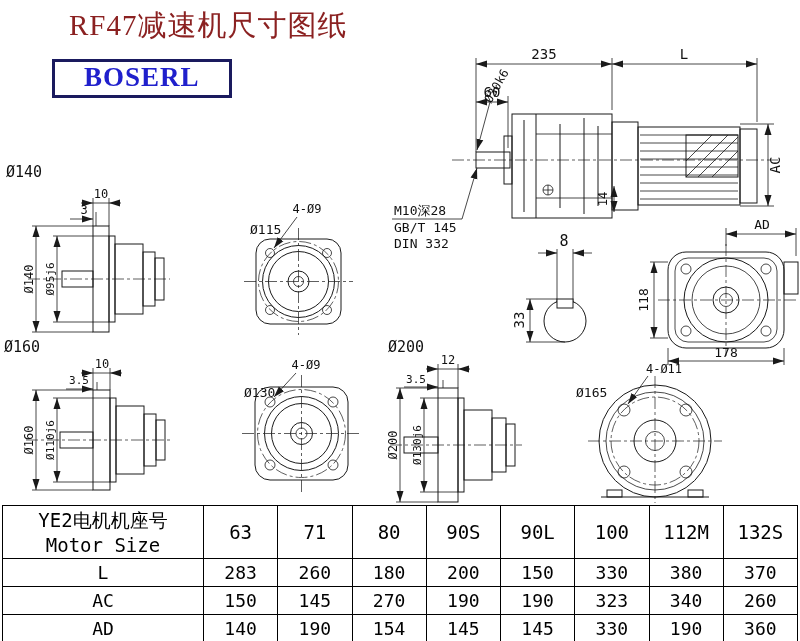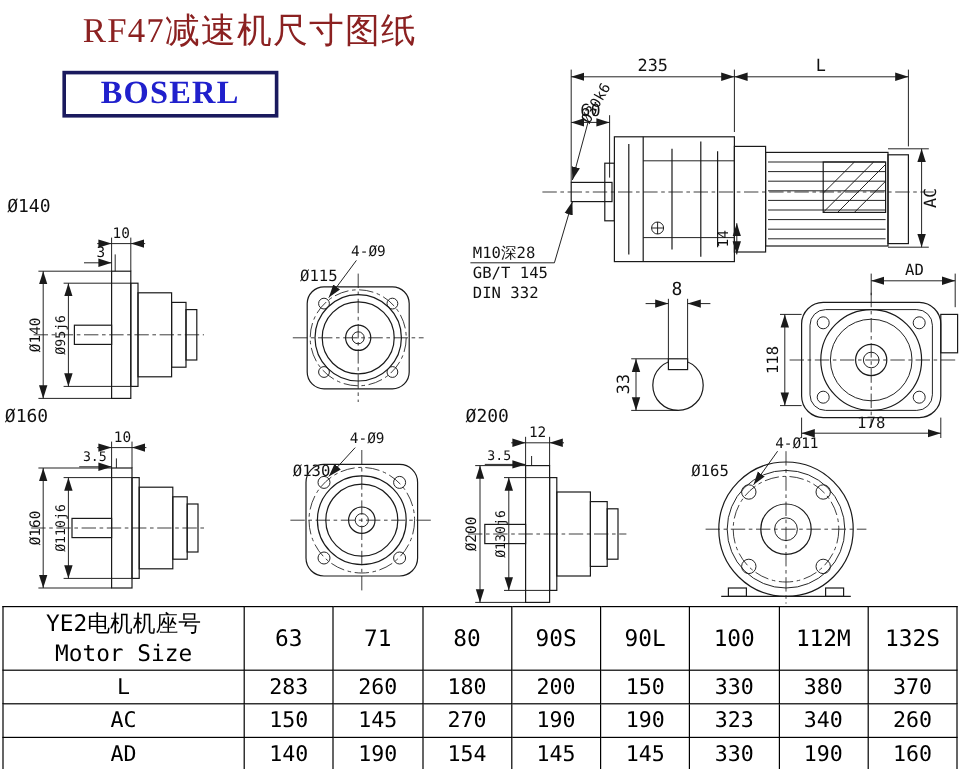--- a/index.html
+++ b/index.html
@@ -370,16 +370,16 @@
     </tr>
     <tr class="rd">
       <td>AD</td>
       <td>140</td>
       <td>190</td>
       <td>154</td>
       <td>145</td>
       <td>145</td>
       <td>330</td>
       <td>190</td>
-      <td>160</td>
+      <td>360</td>
     </tr>
   </tbody>
 </table>
 
 </body></html>

